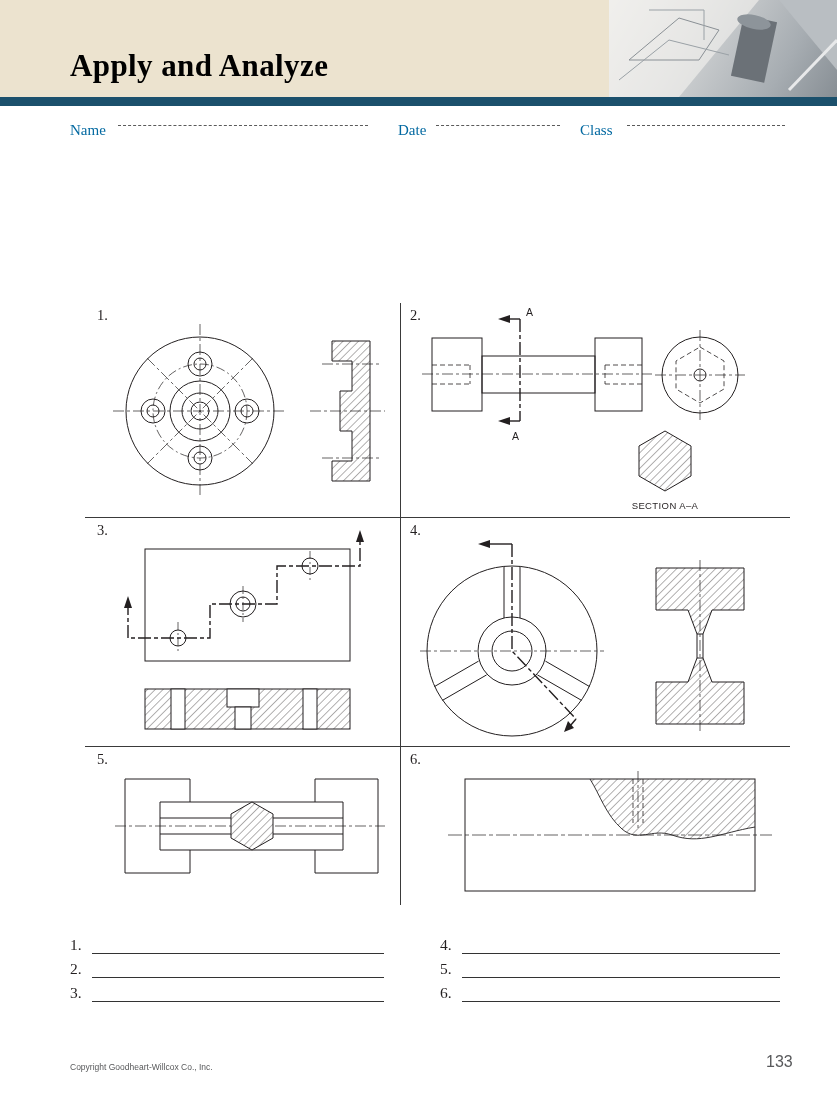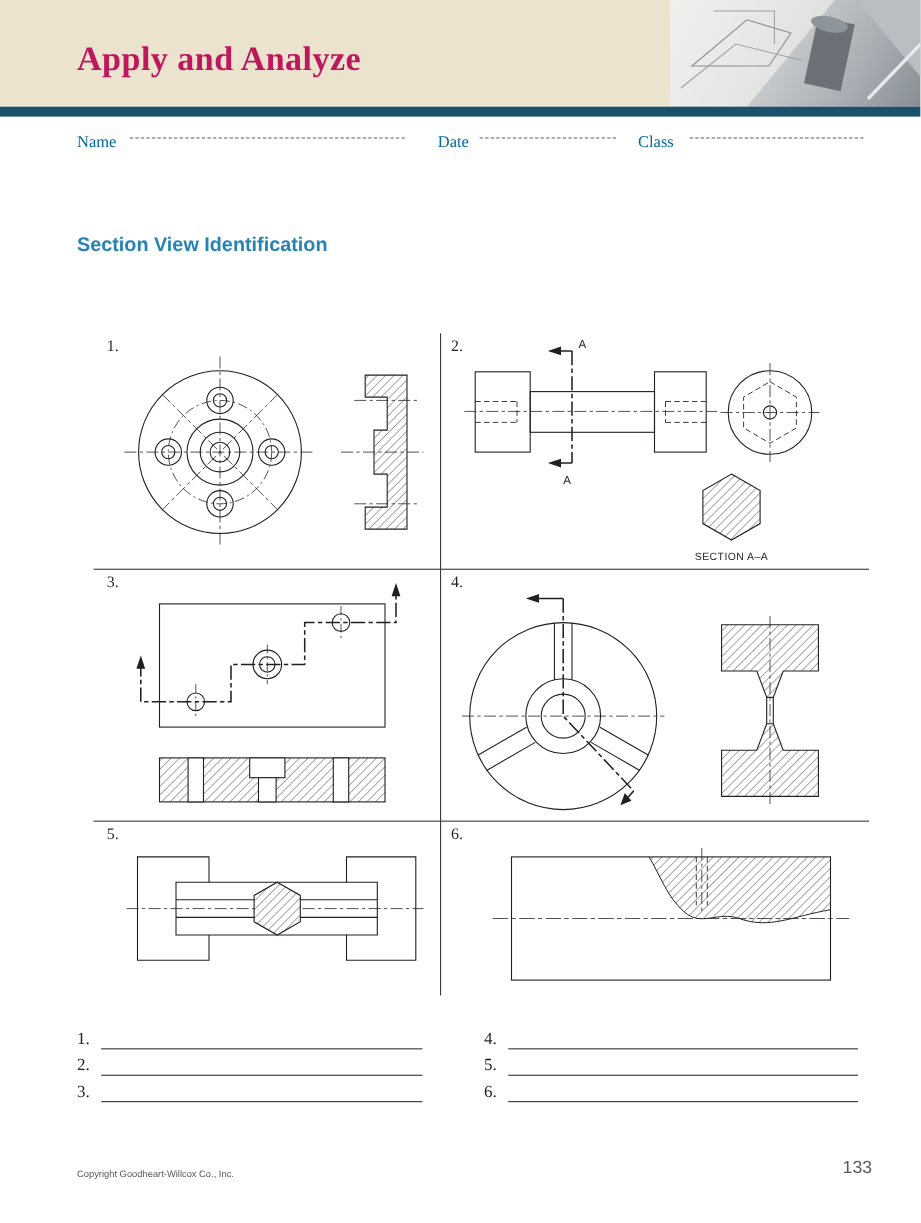--- a/index.html
+++ b/index.html
@@ -3,22 +3,22 @@
 <meta charset="utf-8">
 <style>
   * { margin:0; padding:0; box-sizing:border-box; }
   html,body { background:#ffffff; }
   .page {
     position:relative; width:837px; height:1112px; background:#ffffff;
     font-family:"Liberation Serif", serif; color:#231f20; overflow:hidden;
   }
   .header-band { position:absolute; left:0; top:0; width:837px; height:97px; background:#ece3cf; }
   .header-title {
-    position:absolute; left:70px; top:36px; font-size:31px; font-weight:bold;
-    color:#be185d; letter-spacing:0.4px; font-family:"Liberation Serif", serif;
+    position:absolute; left:70px; top:48px; font-size:31px; font-weight:bold;
+    color:#000000; letter-spacing:0.4px; font-family:"Liberation Serif", serif;
   }
   .header-photo { position:absolute; right:0; top:0; width:228px; height:97px;
     background:linear-gradient(120deg,#ececea 0%, #d2d4d5 35%, #a7adb2 75%, #878e94 100%); }
   .divider-bar { position:absolute; left:0; top:97px; width:837px; height:9px; background:#1b506c; }
 
   .label-bold { position:absolute; font-size:15px; font-weight:normal; color:#0369a1; }
   .blank-dashed { position:absolute; height:16px; border-bottom:1.5px dashed #5a5a5a; }
 
   .activity-title { position:absolute; left:70px; top:164px; font-size:23px; font-weight:bold; color:#8f2a1d; }
   .section-subtitle { position:absolute; left:70px; top:212px; font-size:18px; font-weight:bold;
@@ -66,21 +66,20 @@
   </div>
   <div class="divider-bar"></div>
 
   <span class="label-bold" style="left:70px; top:122px;">Name</span>
   <span class="blank-dashed" style="left:118px; top:110px; width:250px;"></span>
   <span class="label-bold" style="left:398px; top:122px;">Date</span>
   <span class="blank-dashed" style="left:436px; top:110px; width:124px;"></span>
   <span class="label-bold" style="left:580px; top:122px;text-align:right;">Class</span>
   <span class="blank-dashed" style="left:627px; top:110px; width:158px;"></span>
 
-  <div class="section-subtitle">Section View Identification</div>
 
   <div class="grid-line" style="left:400px; top:303px; width:1px; height:602px;"></div>
   <div class="grid-line" style="left:85px; top:517px; width:705px; height:1px;"></div>
   <div class="grid-line" style="left:85px; top:746px; width:705px; height:1px;"></div>
 
   <div class="panel" style="left:85px; top:303px; width:315px; height:214px;">
     <span class="panel-number">1.</span>
     <svg width="315" height="214" viewBox="0 0 315 214">
       <defs>
         <pattern id="h1" width="5.5" height="5.5" patternUnits="userSpaceOnUse" patternTransform="rotate(45)">

